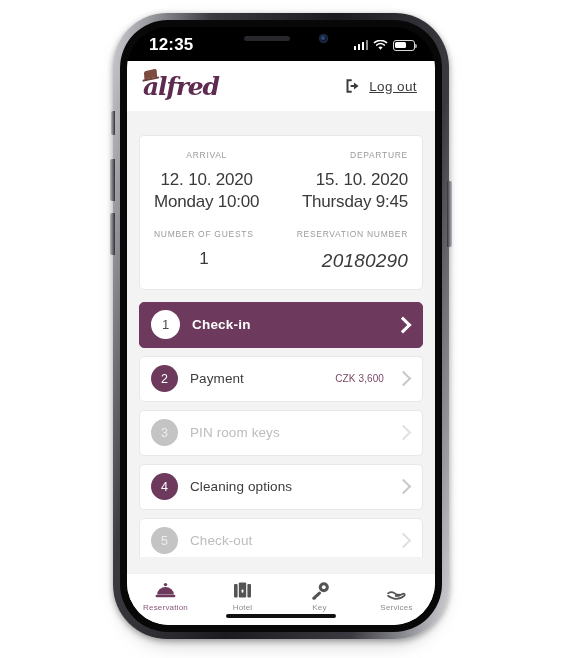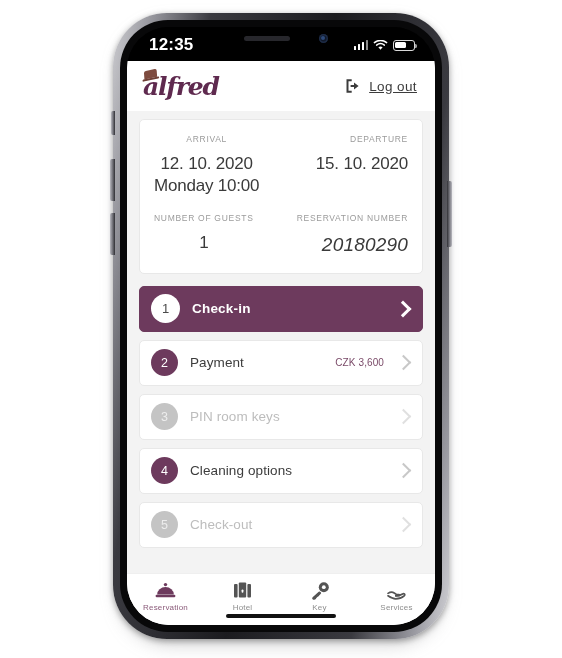--- a/index.html
+++ b/index.html
@@ -163,20 +163,21 @@
 
   
   .app {
     position: absolute;
     left: 0; top: 34px;
     width: 308px;
     height: 564px;
     background: #f3f3f3;
     display: flex;
     flex-direction: column;
+    gap: 16px;
   }
 
   
   .app-header {
     height: 50px;
     background: #ffffff;
     display: flex;
     align-items: center;
     justify-content: space-between;
     padding: 0 18px 0 16px;
@@ -460,20 +461,21 @@
         <div class="card res-card">
           <div class="res-row">
             <div class="res-col left">
               <div class="res-label">ARRIVAL</div>
               <div class="res-value">12. 10. 2020</div>
               <div class="res-value">Monday 10:00</div>
             </div>
             <div class="res-col right">
               <div class="res-label">DEPARTURE</div>
               <div class="res-value">15. 10. 2020</div>
+              <div class="res-value">Thursday 9:45</div>
             </div>
           </div>
           <div class="res-row">
             <div class="res-col left">
               <div class="res-label">NUMBER OF GUESTS</div>
               <div class="res-value one">1</div>
             </div>
             <div class="res-col right">
               <div class="res-label">RESERVATION NUMBER</div>
               <div class="res-value num">20180290</div>

